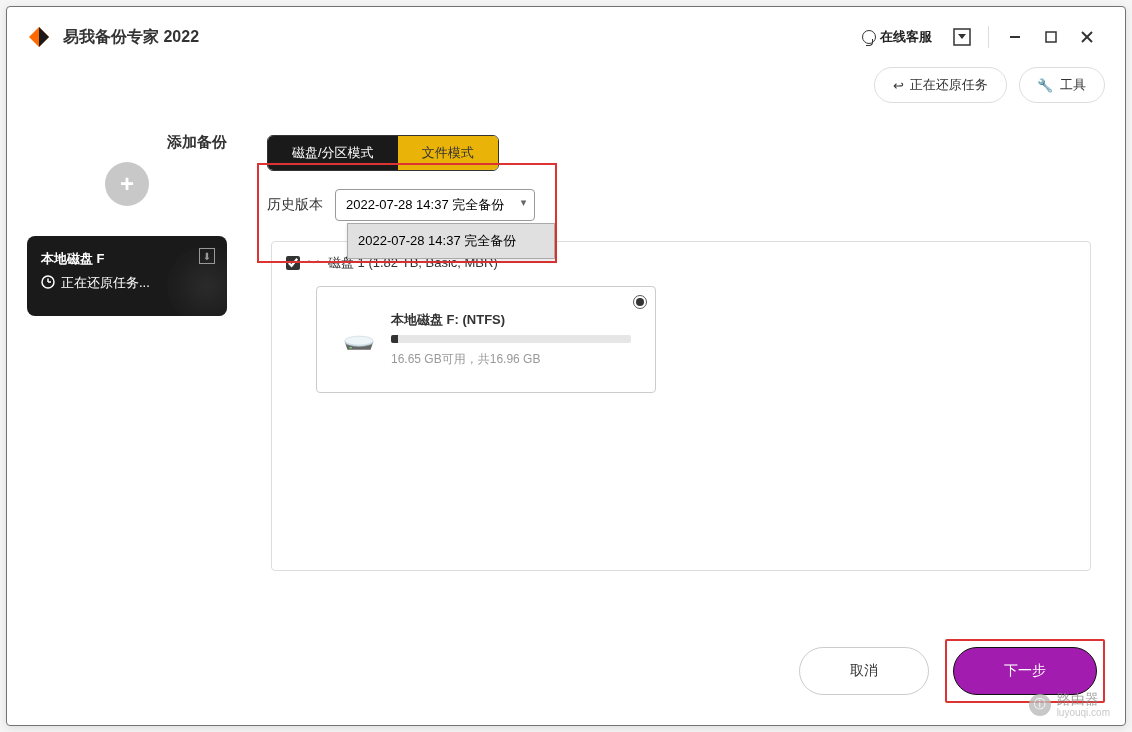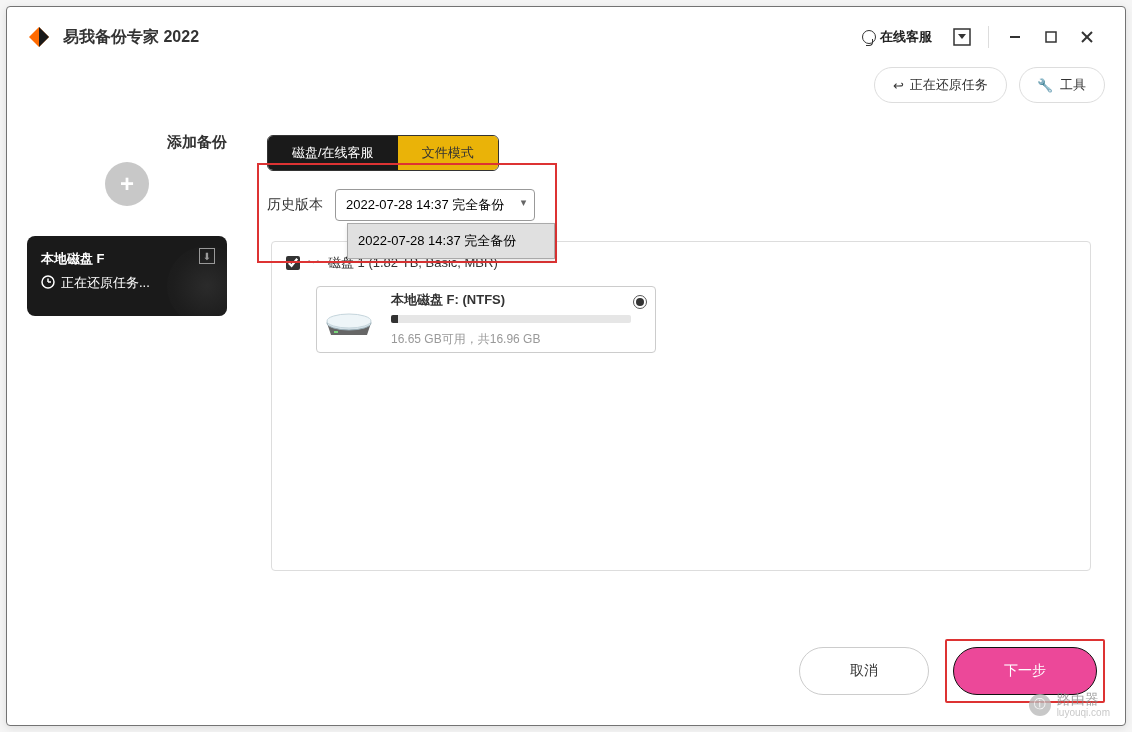--- a/index.html
+++ b/index.html
@@ -44,33 +44,33 @@
 .history-select { border: 1px solid #999; border-radius: 4px; padding: 6px 30px 6px 10px; font-size: 13px; background: #fff; position: relative; cursor: pointer; min-width: 200px; }
 .history-select::after { content: "▾"; position: absolute; right: 8px; top: 6px; color: #666; font-size: 11px; }
 .history-dropdown { position: absolute; top: 34px; left: 80px; border: 1px solid #aaa; background: #fff; min-width: 208px; box-shadow: 0 2px 4px rgba(0,0,0,0.1); z-index: 10; }
 .history-option { padding: 8px 10px; font-size: 13px; background: #e0e0e0; cursor: pointer; }
 
 .disk-panel { border: 1px solid #ddd; border-radius: 4px; margin: 20px 14px 0; padding: 12px 14px; height: 330px; }
 .disk-row { display: flex; align-items: center; gap: 8px; font-size: 13px; color: #333; }
 .disk-row input[type=checkbox] { width: 14px; height: 14px; accent-color: #333; }
 .chevron { font-size: 12px; color: #666; }
 
-.partition-card { border: 1px solid #ccc; border-radius: 4px; margin: 14px 0 0 30px; padding: 4px; width: 340px; display: flex; gap: 14px; position: relative; }
+.partition-card { border: 1px solid #ccc; border-radius: 4px; margin: 14px 0 0 30px; padding: 24px; width: 340px; display: flex; gap: 14px; position: relative; }
 .partition-card .radio-dot { position: absolute; top: 8px; right: 8px; width: 14px; height: 14px; border-radius: 50%; border: 1px solid #555; display:flex; align-items:center; justify-content:center; }
 .partition-card .radio-dot::after { content:""; width: 8px; height: 8px; border-radius: 50%; background: #333; }
 .disk-icon { width: 56px; height: 42px; align-self: center; }
 .partition-info .name { font-size: 13px; font-weight: bold; color: #333; margin-bottom: 6px; }
 .progress-bar { width: 240px; height: 8px; background: #e6e6e6; border-radius: 2px; overflow: hidden; margin-bottom: 8px; }
 .progress-fill { height: 100%; background: #333; }
 .partition-info .size { font-size: 12px; color: #999; }
 
 .footer { position: absolute; bottom: 22px; right: 20px; display: flex; gap: 16px; align-items:center; }
 .footer-btn { border-radius: 26px; padding: 14px 50px; font-size: 14px; cursor: pointer; border: 1px solid #ccc; }
 .footer-btn.cancel { background: #fff; color: #333; }
-.footer-btn.next { background: #ec4899; color: #fff; border-color: #111; }
+.footer-btn.next { background: #a21caf; color: #fff; border-color: #111; }
 .hl-next-wrap { border: 2px solid #d33; padding: 6px; border-radius: 2px; }
 
 .watermark { position: absolute; bottom: 14px; right: 22px; display: flex; align-items: center; gap: 6px; color: #999; font-size: 13px; opacity: 0.8; z-index: 50; }
 .watermark .ic { width: 22px; height: 22px; border-radius: 50%; background: #bbb; color:#fff; display:flex;align-items:center;justify-content:center; font-size:12px; }
 .support-ic { width:14px; height:14px; border:1.5px solid #333; border-radius:50%; position:relative; display:inline-block; }
 .support-ic::after { content:""; position:absolute; width:6px; height:6px; border:1.5px solid #333; border-top:none; border-left:none; border-radius:0 0 4px 0; bottom:-3px; left:3px; }
 </style>
 </head>
 <body>
 
@@ -142,21 +142,21 @@
               </svg>
           </span>
           <span>正在还原任务...</span>
         </div>
         <div class="download-ic">⬇</div>
       </div>
     </div>
 
     <div class="main">
       <div class="mode-tabs">
-        <div class="mode-tab active">磁盘/在线客服</div>
+        <div class="mode-tab active">磁盘/分区模式</div>
         <div class="mode-tab inactive">文件模式</div>
       </div>
 
       <div class="history-row">
         <span class="history-label">历史版本</span>
         <div class="history-select">
           <span>2022-07-28 14:37 完全备份</span>
         </div>
         <div class="history-dropdown">
           <div class="history-option">2022-07-28 14:37 完全备份</div>

